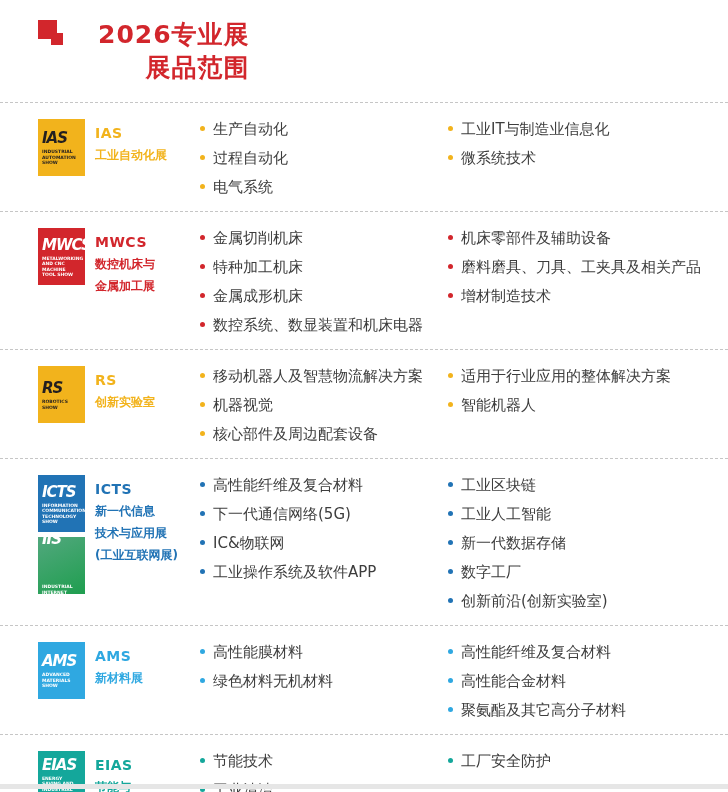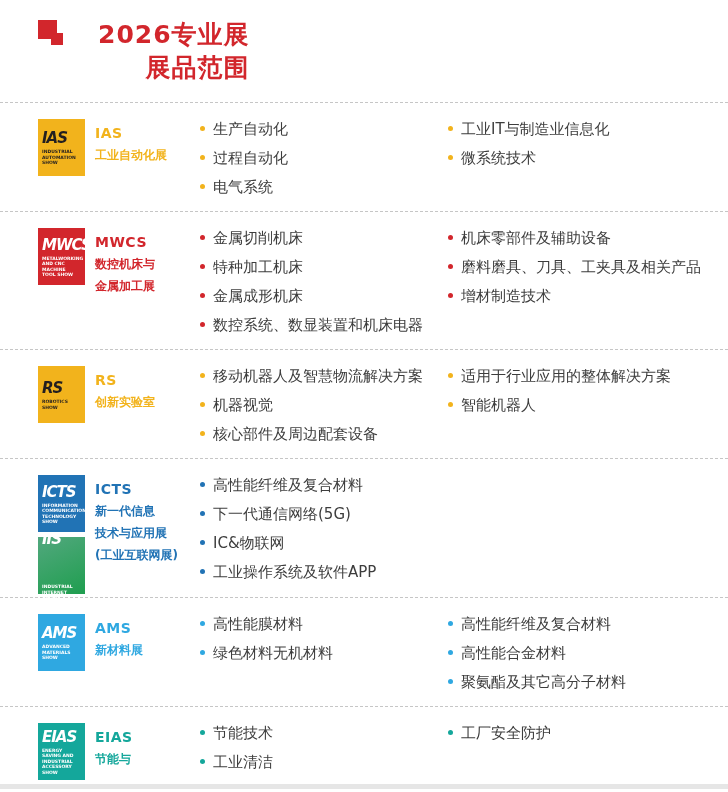--- a/index.html
+++ b/index.html
@@ -225,20 +225,42 @@
         </div>
         <div class="item">
           <span class="dot" style="background: rgb(33, 115, 181);"></span>
           <span class="item-text">IC&amp;物联网</span>
         </div>
         <div class="item">
           <span class="dot" style="background: rgb(33, 115, 181);"></span>
           <span class="item-text">工业操作系统及软件APP</span>
         </div>
       </div>
+      <div class="col">
+        <div class="item">
+          <span class="dot" style="background: rgb(33, 115, 181);"></span>
+          <span class="item-text">工业区块链</span>
+        </div>
+        <div class="item">
+          <span class="dot" style="background: rgb(33, 115, 181);"></span>
+          <span class="item-text">工业人工智能</span>
+        </div>
+        <div class="item">
+          <span class="dot" style="background: rgb(33, 115, 181);"></span>
+          <span class="item-text">新一代数据存储</span>
+        </div>
+        <div class="item">
+          <span class="dot" style="background: rgb(33, 115, 181);"></span>
+          <span class="item-text">数字工厂</span>
+        </div>
+        <div class="item">
+          <span class="dot" style="background: rgb(33, 115, 181);"></span>
+          <span class="item-text">创新前沿(创新实验室)</span>
+        </div>
+      </div>
     </section>
     <section class="section">
       <div class="logo-col">
         <div class="box-stack">
           <div class="logo-box" style="background: rgb(47, 168, 225); color: rgb(255, 255, 255);">
             <div class="logo-abbr">AMS</div>
             <div class="logo-sub">ADVANCED MATERIALS
 SHOW</div>
           </div>
         </div>

